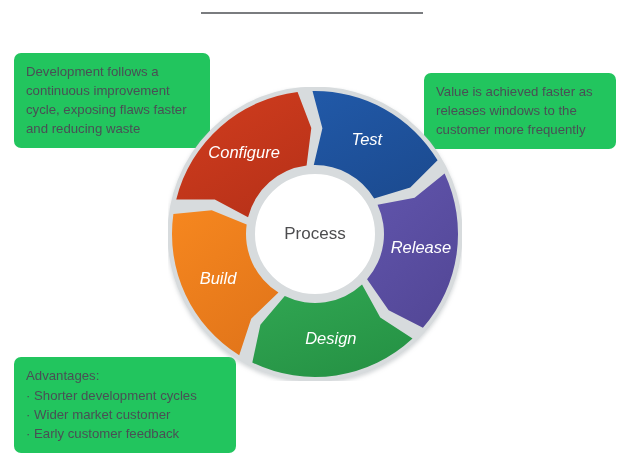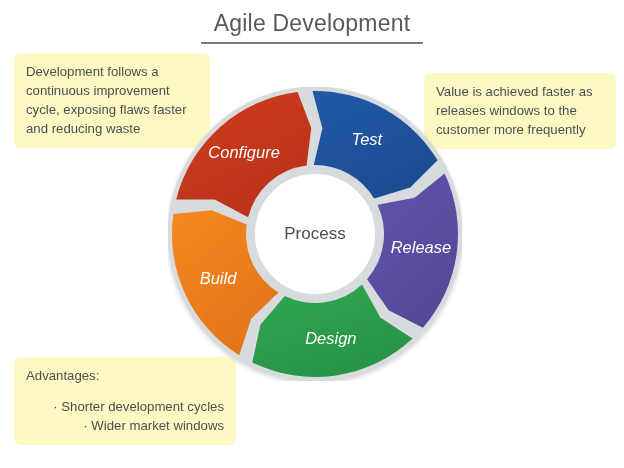--- a/index.html
+++ b/index.html
@@ -34,21 +34,21 @@
   #title-rule {
     width: 222px;
     height: 2px;
     background: #7a7c7f;
     margin: 4px auto 0 auto;
   }
 
   
   .callout {
     position: absolute;
-    background: #fef9c3;
+    background: #22c55e;
     border-radius: 7px;
     color: #4a4f55;
     font-size: 13.2px;
     line-height: 19px;
     padding: 9px 12px 10px 12px;
     box-sizing: border-box;
   }
   #callout-top-left {
     left: 14px;
     top: 53px;
@@ -58,25 +58,24 @@
     left: 424px;
     top: 73px;
     width: 192px;
   }
   #callout-advantages {
     left: 14px;
     top: 357px;
     width: 222px;
   }
   .callout .adv-title {
-    margin-bottom: 12px;
+    margin-bottom: 1px;
   }
   .callout .adv-item {
     white-space: nowrap;
-    text-align: right;
   }
 
   
   #wheel {
     position: absolute;
     left: 168px;
     top: 87px;
     width: 294px;
     height: 294px;
     text-decoration: underline;
@@ -97,32 +96,32 @@
     font-size: 17px;
     fill: #4d4d4f;
     text-anchor: middle;
     dominant-baseline: middle;
   }
 </style>
 </head>
 <body>
 
 <div id="title-block">
-  <div id="page-title">Agile Development</div>
   <div id="title-rule"></div>
 </div>
 
 <div class="callout" id="callout-top-left">Development follows a continuous improvement cycle, exposing flaws faster and reducing waste</div>
 
 <div class="callout" id="callout-right">Value is achieved faster as releases windows to the customer more frequently</div>
 
 <div class="callout" id="callout-advantages">
   <div class="adv-title">Advantages:</div>
   <div class="adv-item">· Shorter development cycles</div>
-  <div class="adv-item">· Wider market windows</div>
+  <div class="adv-item">· Wider market customer</div>
+  <div class="adv-item">· Early customer feedback</div>
 </div>
 
 <div id="wheel">
   <svg width="294" height="294" viewBox="0 0 294 294" xmlns="http://www.w3.org/2000/svg">
     <defs>
       <filter id="softshadow" x="-20%" y="-20%" width="140%" height="140%">
         <feDropShadow dx="0" dy="2" stdDeviation="2.2" flood-color="#9aa0a6" flood-opacity="0.45"></feDropShadow>
       </filter>
     </defs>
     <g id="wheel-segments">

